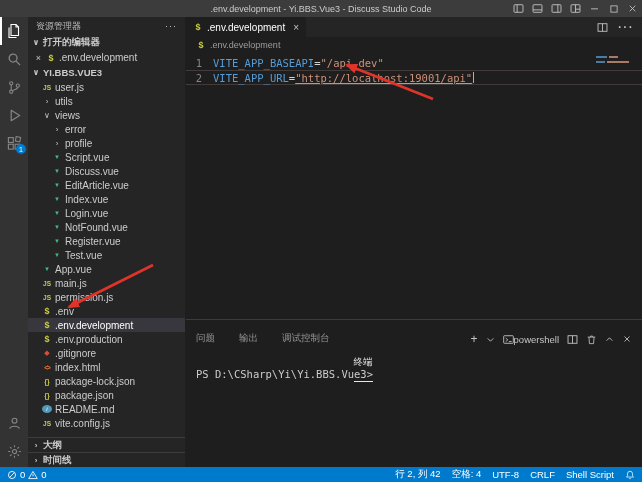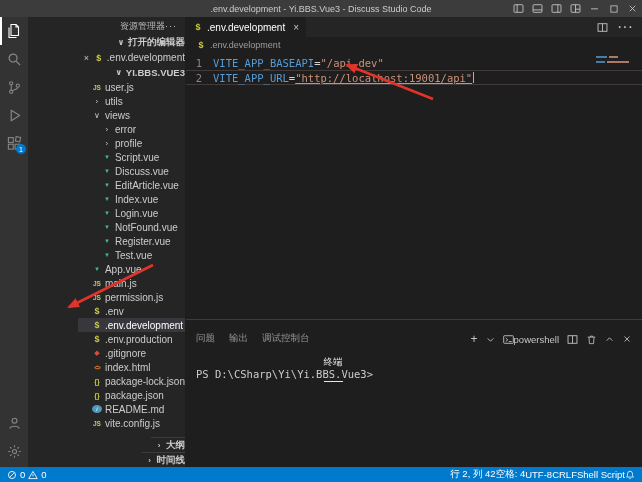--- a/index.html
+++ b/index.html
@@ -17,21 +17,21 @@
   .main { flex:1; display:flex; min-height:0; }
 
   
   .activitybar { flex:0 0 28px; background:#333333; display:flex; flex-direction:column; align-items:center; }
   .act-item { width:28px; height:28px; display:flex; align-items:center; justify-content:center; color:#858585; position:relative; cursor:pointer; }
   .act-item.active { color:#ffffff; box-shadow:inset 2px 0 0 #ffffff; }
   .act-badge { position:absolute; right:2px; bottom:3px; background:#007acc; color:#fff; border-radius:50%; min-width:10px; height:10px; font-size:7px; display:flex; align-items:center; justify-content:center; }
   .act-bottom { margin-top:auto; display:flex; flex-direction:column; align-items:center; padding-bottom:2px; }
 
   
-  .sidebar { flex:0 0 158px; background:#252526; display:flex; flex-direction:column; font-size:10px; overflow:hidden; border-right:1px solid #1e1e1e;align-items:flex-end; }
+  .sidebar { flex:0 0 158px; background:#252526; display:flex; flex-direction:column; font-size:10px; overflow:hidden; border-right:1px solid #1e1e1e; }
   .sidebar-header { flex:0 0 18px; display:flex; align-items:center; padding:0 8px; font-size:9px; color:#bbbbbb; }
   .sidebar-header .more { margin-left:auto; color:#cccccc; cursor:pointer; letter-spacing:1px; }
   .section-header { flex:0 0 15px; display:flex; align-items:center; font-weight:bold; font-size:9.5px; padding-left:3px; gap:2px; color:#cccccc; cursor:pointer; }
   .chev { width:10px; text-align:center; font-size:8px; color:#c5c5c5; flex:0 0 10px; }
   .oe-row { flex:0 0 15px; display:flex; align-items:center; gap:3px; padding-left:6px; cursor:pointer; }
   .close-x { color:#c5c5c5; font-size:9px; width:9px; text-align:center; }
   .tree { flex:1 1 auto; overflow:hidden; }
   .tree-row { height:14px; display:flex; align-items:center; gap:3px; padding-left:14px; cursor:pointer; white-space:nowrap; color:#cccccc; }
   .tree-row.indent-2 { padding-left:24px; }
   .tree-row.selected { background:#37373d; color:#ffffff; }
@@ -74,21 +74,21 @@
   .panel-tab.active { color:#e7e7e7; border-bottom-color:#e7e7e7;margin-top:24px; }
   .panel-actions { margin-left:auto; display:flex; align-items:center; gap:8px; color:#c5c5c5; }
   .pa-icon { display:flex; align-items:center; cursor:pointer; }
   .ps-label { display:flex; align-items:center; gap:0; font-size:9.5px; cursor:pointer; }
   .terminal { flex:1; padding:10px 0 0 10px; font-family:"DejaVu Sans Mono","Liberation Mono",monospace; font-size:10.5px; color:#cccccc; }
 
   
   .statusbar { flex:0 0 15px; background:#007acc; color:#ffffff; display:flex; align-items:center; font-size:9.5px; padding:0 7px; }
   .sb-group { display:flex; align-items:center; gap:3px; cursor:pointer; }
   .sb-left { display:flex; align-items:center; gap:7px; }
-  .sb-right { margin-left:auto; display:flex; align-items:center; }
+  .sb-right { margin-left:auto; display:flex; align-items:center; gap:11px; }
 
   .arrows { position:absolute; inset:0; pointer-events:none; z-index:50; }
   svg.ico { display:block; }
 </style>
 </head>
 <body>
 
 <div class="window">
 
   <div class="titlebar">
@@ -355,21 +355,21 @@
             </div>
           <div class="mm-line">
               <span class="mm-a" style="width:9px"></span>
               <span class="mm-b" style="width:22px"></span>
             </div>
         </div>
       </div>
 
       <div class="panel">
         <div class="panel-tabs">
-          <span style="display:flex;gap:14px;height:100%;" id="panel-tabs-host">
+          <span style="display:flex;gap:24px;height:100%;" id="panel-tabs-host">
               <span class="panel-tab">问题</span>
               <span class="panel-tab">输出</span>
               <span class="panel-tab">调试控制台</span>
               <span class="panel-tab active">终端</span>
             </span>
           <div class="panel-actions">
             <span class="pa-icon" style="font-size:12px;">+</span>
             <span class="pa-icon">
                 <svg class="ico" width="9" height="9" viewBox="0 0 16 16" fill="none" stroke="currentColor" stroke-width="1.6">
                   <path d="M3 6l5 5 5-5"></path>

